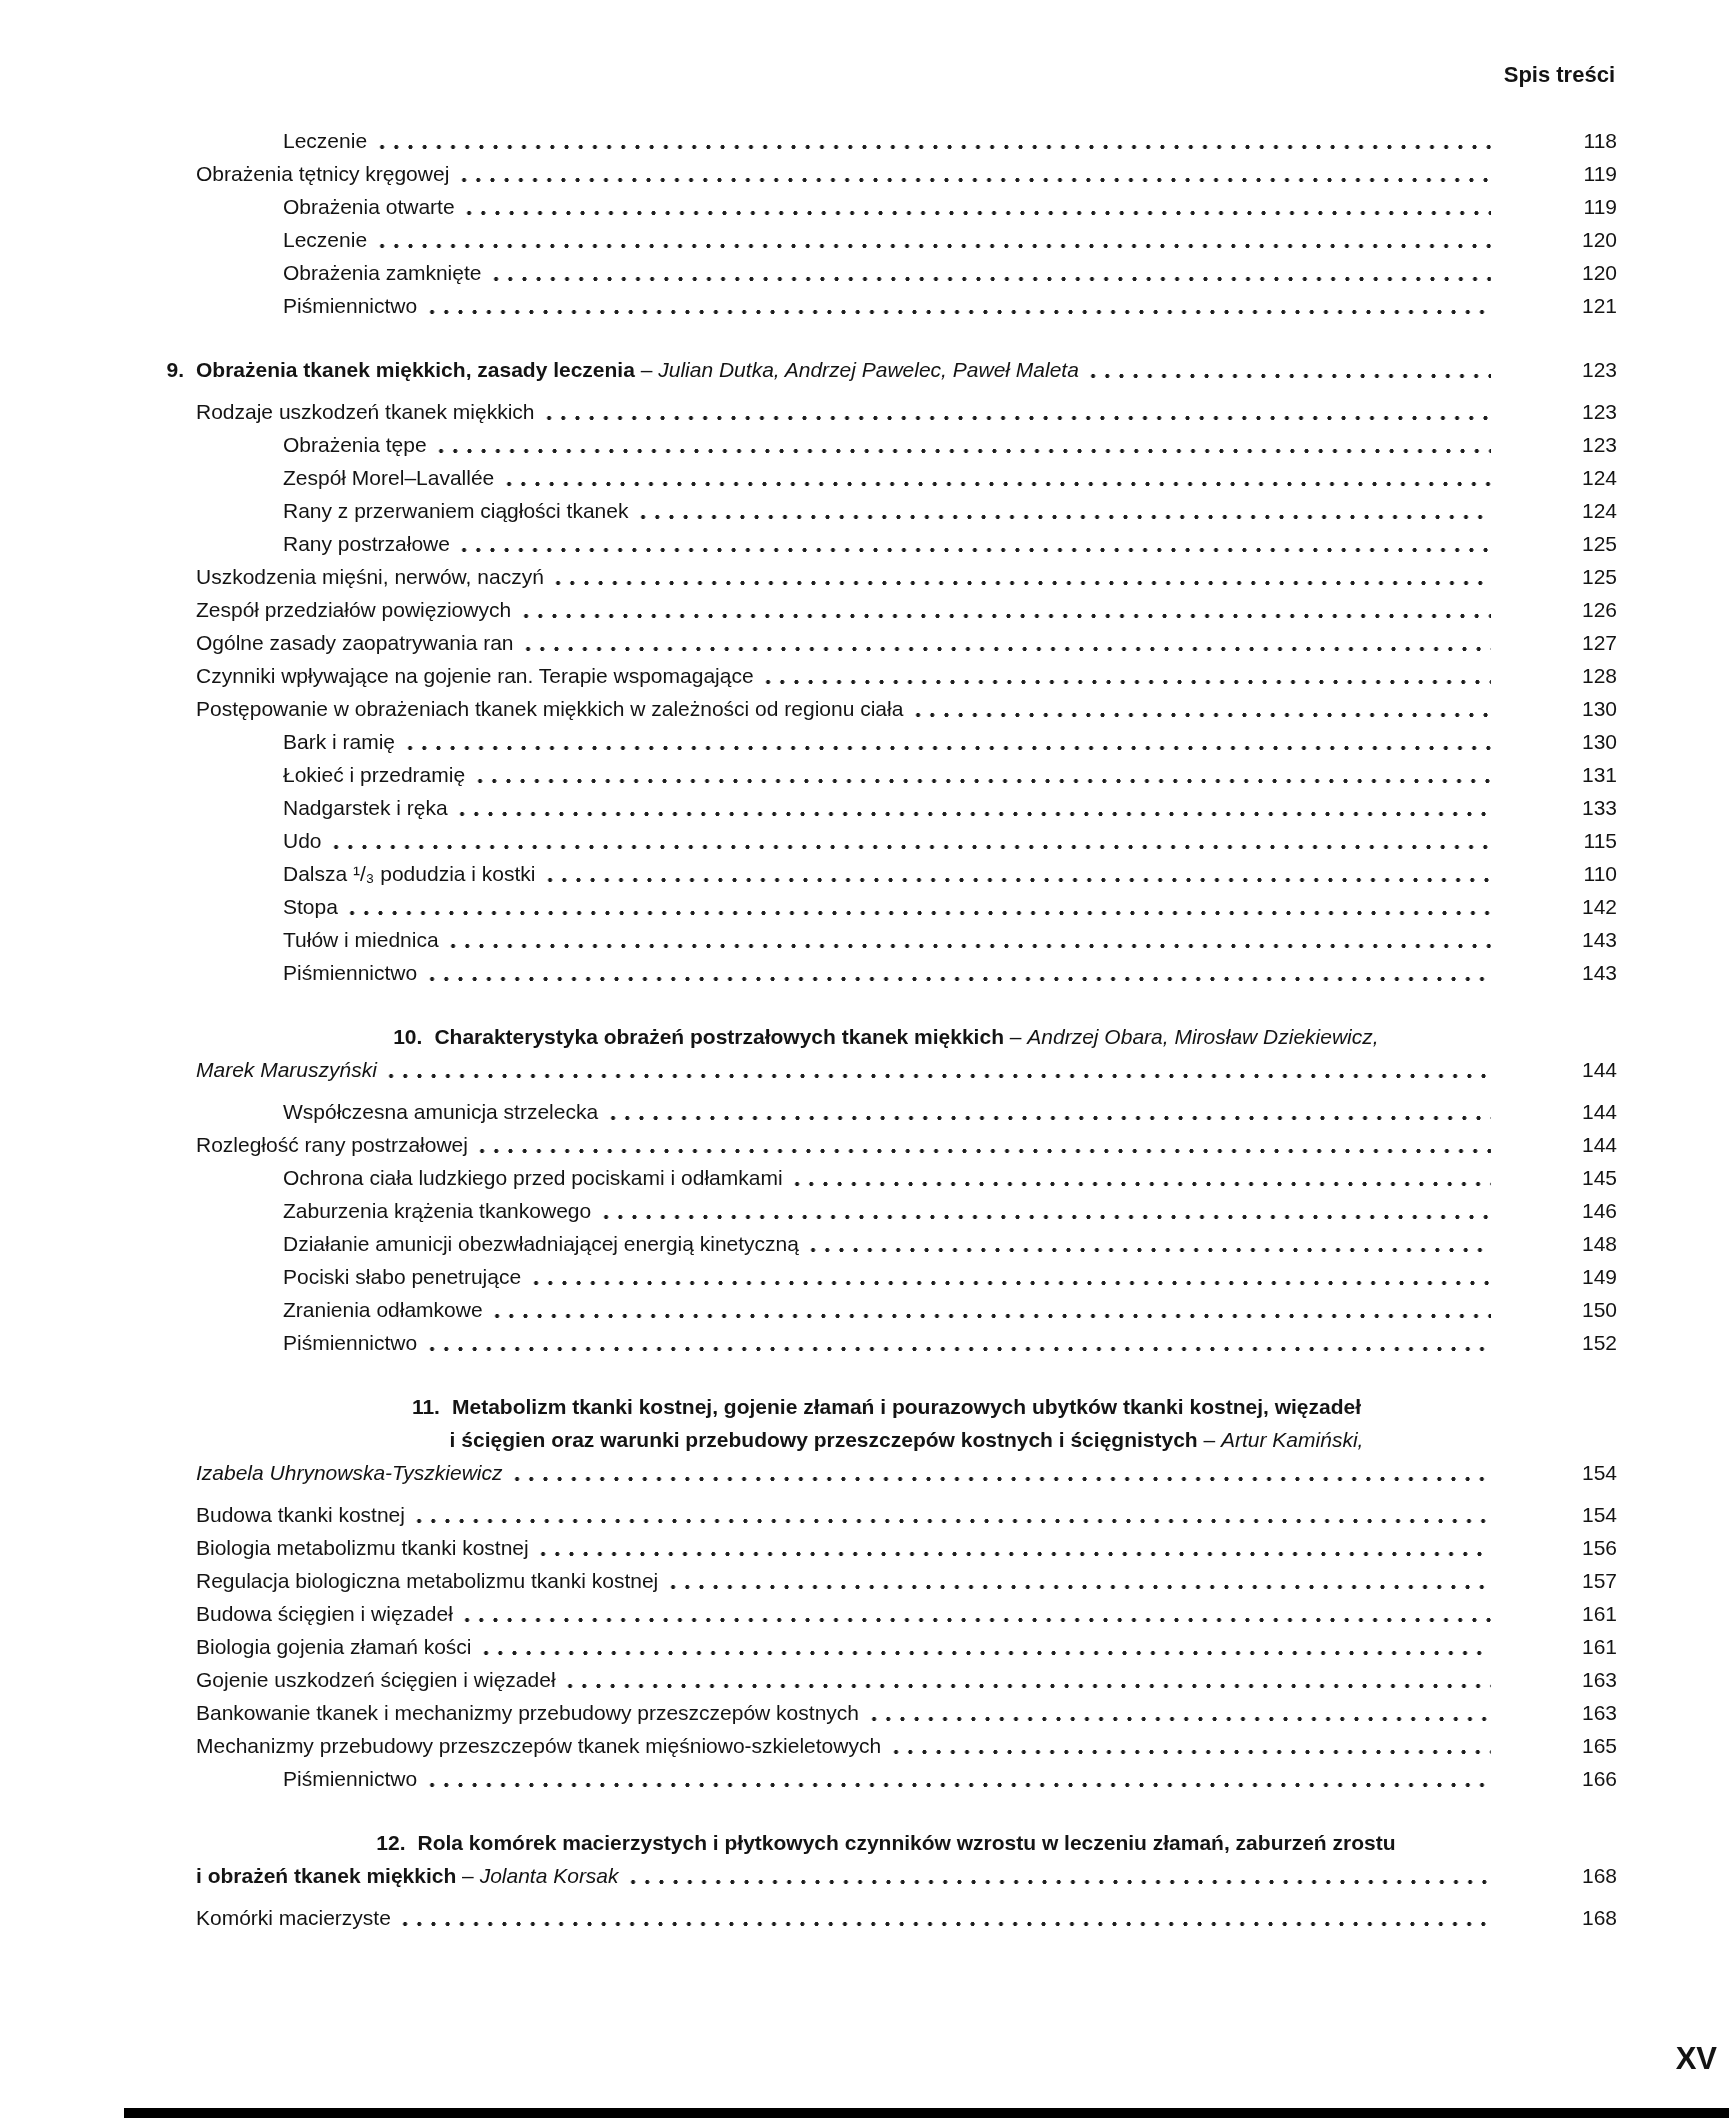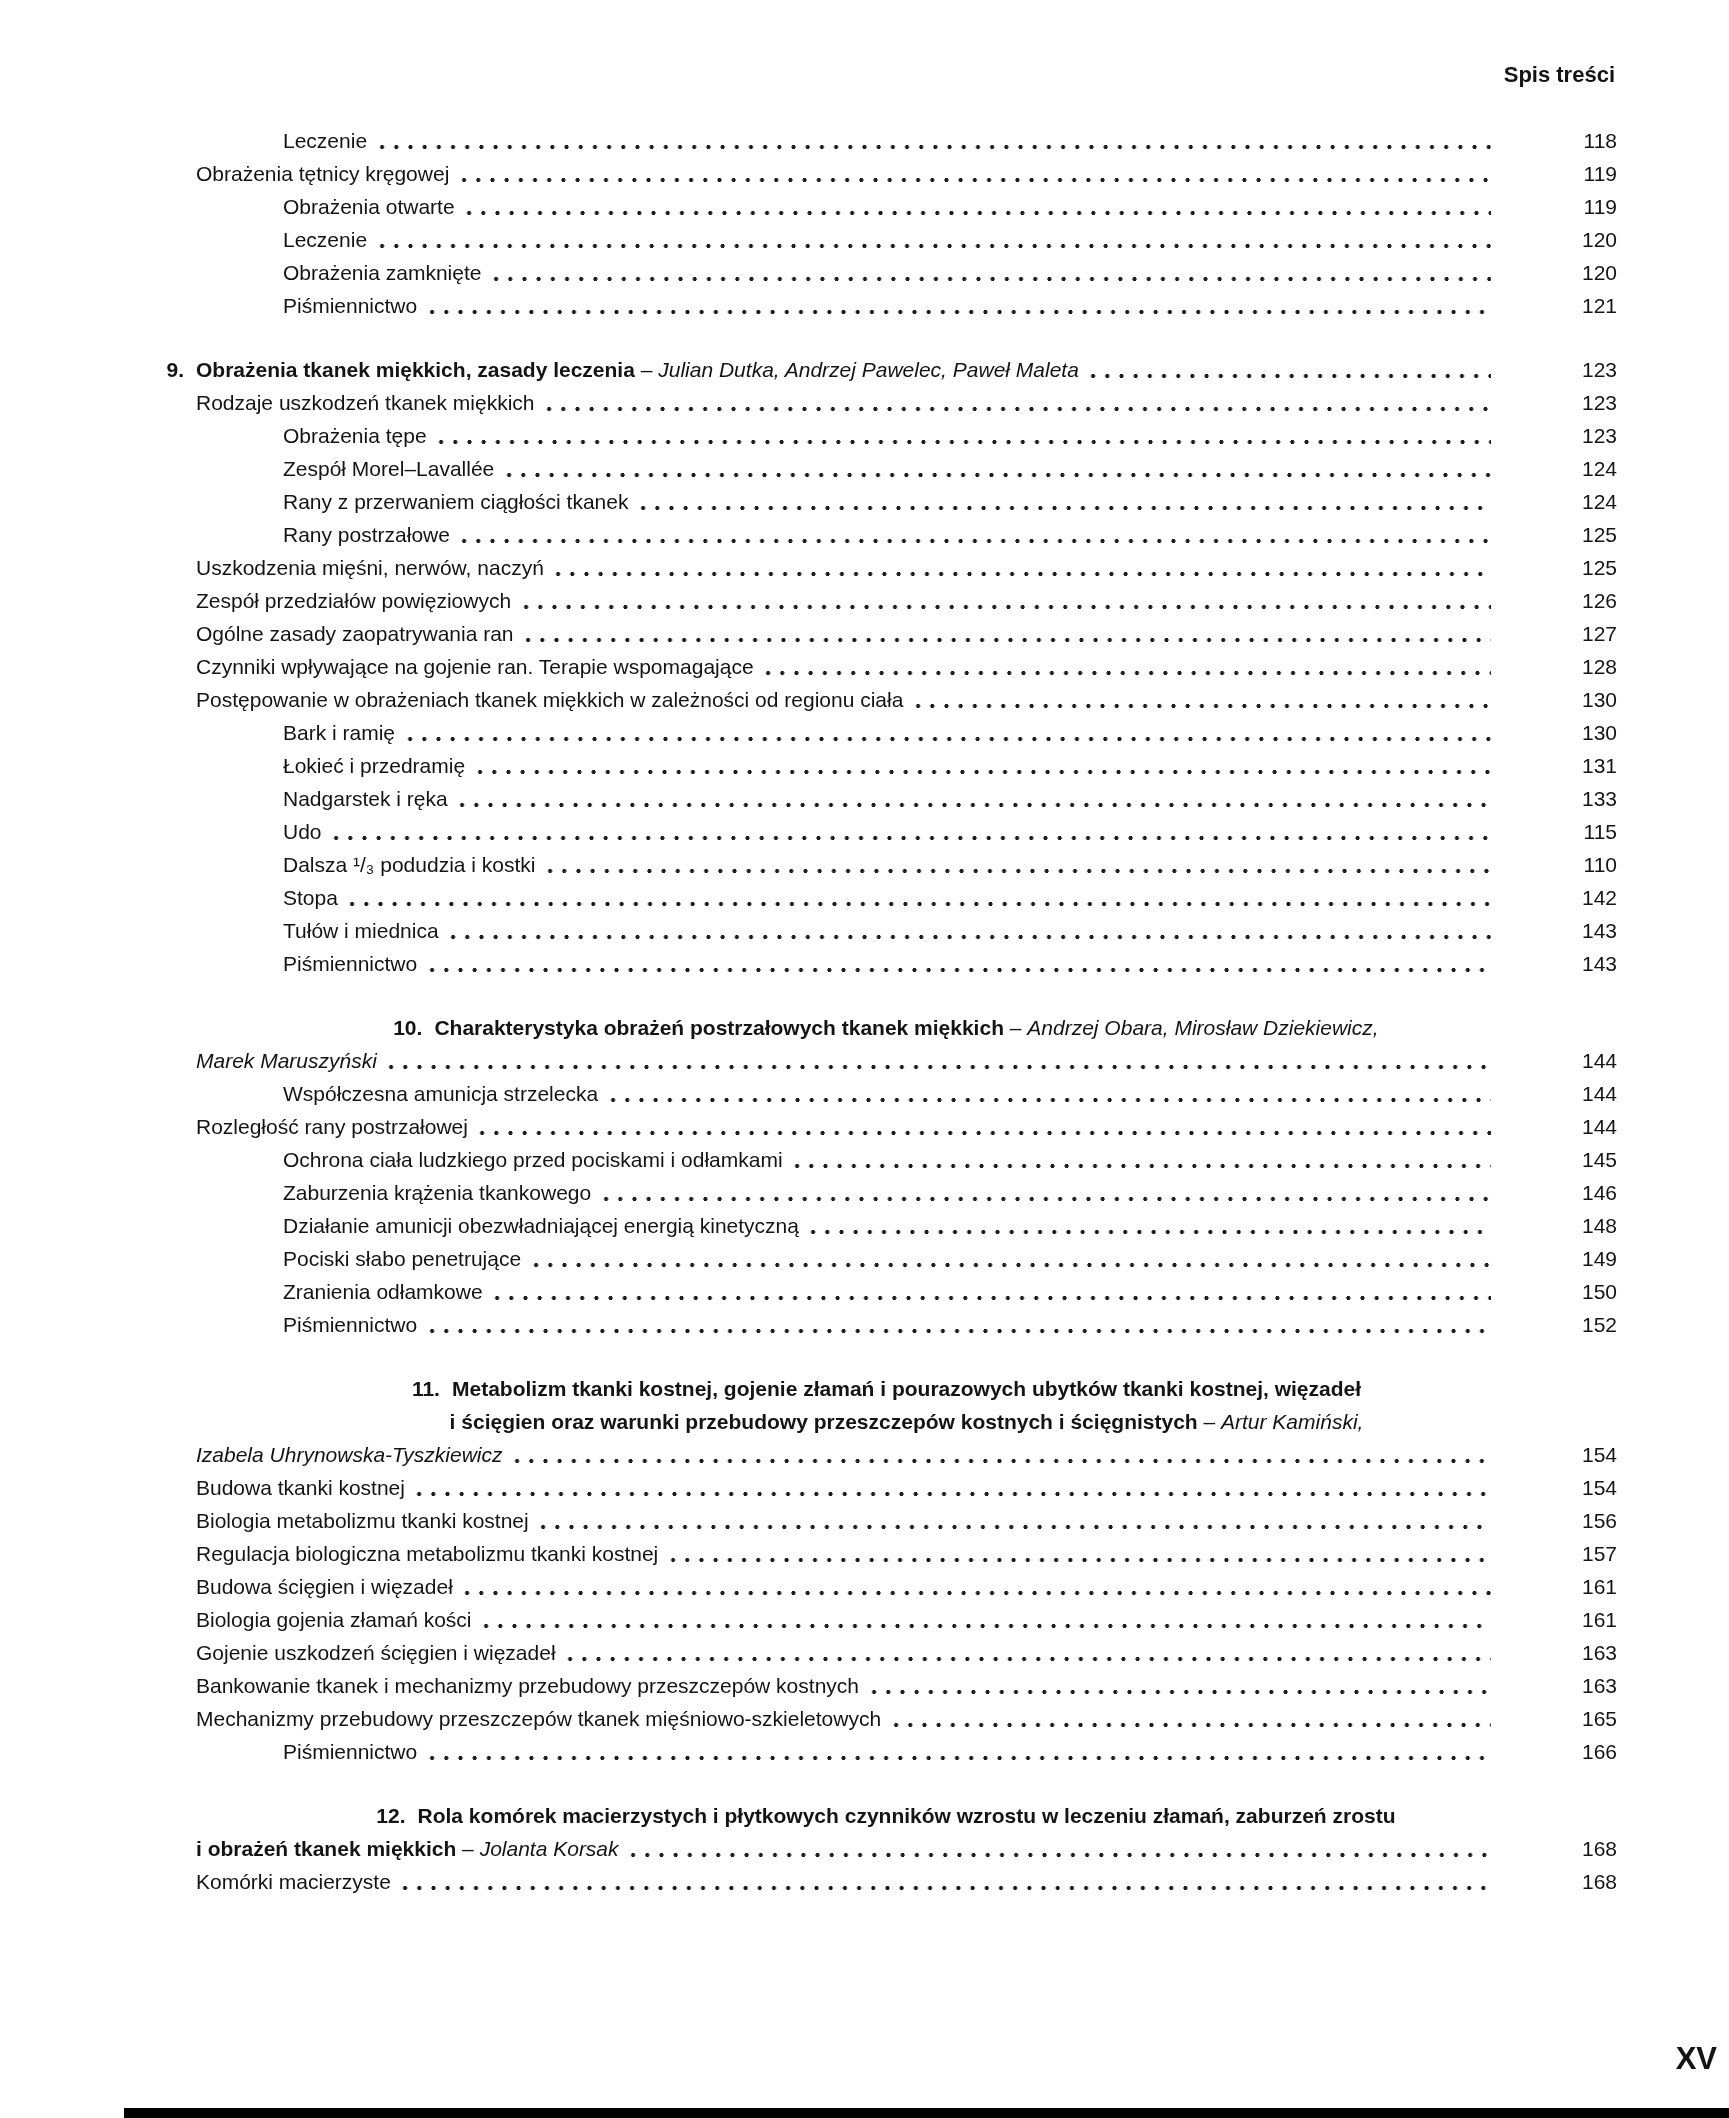--- a/index.html
+++ b/index.html
@@ -54,21 +54,21 @@
     background-size: 14.2px 6px;
     background-repeat: repeat-x;
     background-position: 0 20px;
   }
   .pg {
     flex:0 0 84px;
     text-align:right;
   }
 
   .gap-lg { margin-top:31px; }
-  .gap-sm { }
+  .gap-sm { margin-top:9px; }
 
   .folio {
     position:absolute;
     right:12px; bottom:42px;
     font-size:31px; font-weight:bold;
   }
   .bottom-bar {
     position:absolute;
     left:124px; right:0; bottom:0;
     height:11.2px;

